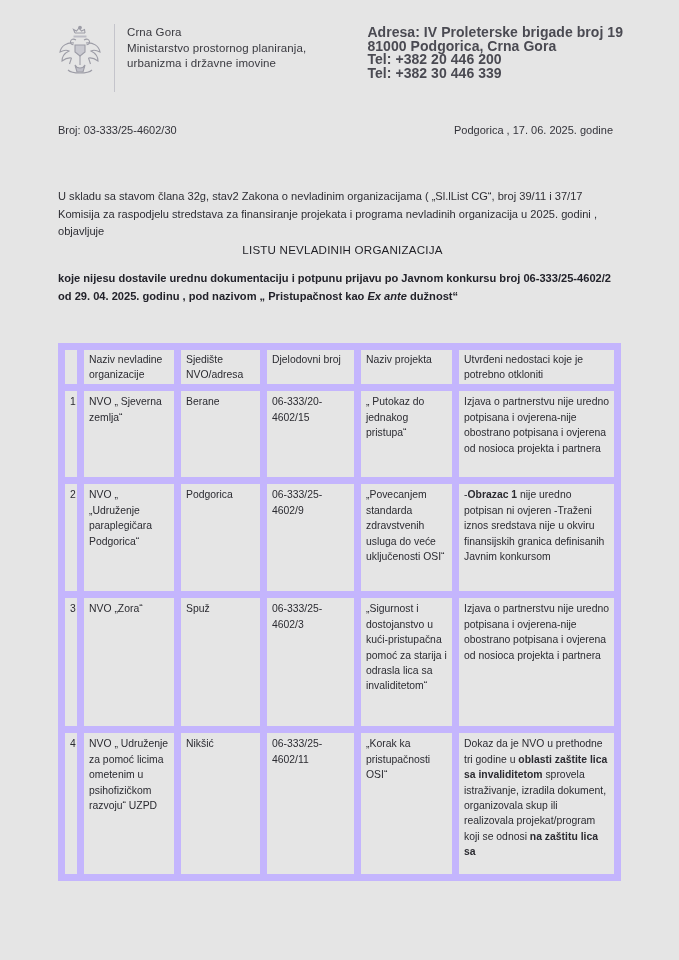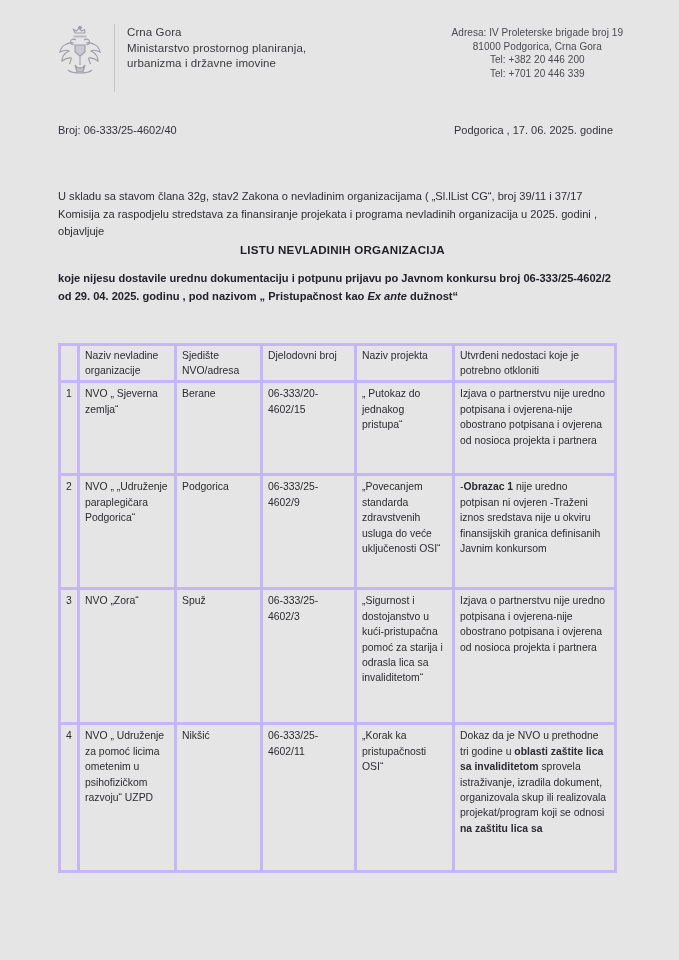--- a/index.html
+++ b/index.html
@@ -48,26 +48,27 @@
   }
   .ministry {
     font-size: 11.5px;
     line-height: 15.5px;
     color: #3a3a40;
     padding-top: 3px;
     letter-spacing: .1px;
   }
   .contact {
     margin-left: auto;
-    text-align: center;
-    font-size: 10px;
+    text-align: left;
+    font-size: 14px;
     line-height: 13.5px;
     color: #4a4a52;
     padding-top: 4px;
     letter-spacing: .05px;
+    font-weight: bold;
   }
 
   
   .refline {
     position: absolute;
     left: 58px;
     right: 58px;
     top: 124px;
     display: flex;
     font-size: 11px;
@@ -88,21 +89,21 @@
     line-height: 17.5px;
     color: #2e2e34;
   }
   .doctitle {
     position: absolute;
     left: 58px;
     right: 52px;
     top: 243px;
     text-align: center;
     font-size: 11.6px;
-    font-weight: bold;
+    font-weight: normal;
     letter-spacing: .2px;
     color: #1f1f25;
   }
   .subtitle {
     position: absolute;
     left: 58px;
     right: 52px;
     top: 270px;
     font-size: 11.1px;
     line-height: 17.5px;
@@ -120,21 +121,21 @@
   }
   table.reg {
     border-collapse: collapse;
     width: 100%;
     table-layout: fixed;
     font-size: 10.4px;
     color: #2b2b31;
   }
   table.reg th,
   table.reg td {
-    border: 3px solid #c4b5fd;
+    border: 7px solid #c4b5fd;
     vertical-align: top;
     padding: 3px 5px 3px 5px;
     line-height: 15.4px;
     font-weight: normal;
     text-align: left;
   }
   table.reg thead th {
     line-height: 15.2px;
     padding-top: 2px;
     padding-bottom: 2px;
@@ -197,26 +198,26 @@
     <div class="ministry">
       <div>Crna Gora</div>
       <div>Ministarstvo prostornog planiranja,</div>
       <div>urbanizma i državne imovine</div>
     </div>
 
     <div class="contact">
       <div>Adresa: IV Proleterske brigade broj 19</div>
       <div>81000 Podgorica, Crna Gora</div>
       <div>Tel: +382 20 446 200</div>
-      <div>Tel: +701 20 446 339</div>
+      <div>Tel: +382 30 446 339</div>
     </div>
   </div>
 
   <div class="refline">
-    <span>Broj: 06-333/25-4602/40</span>
+    <span>Broj: 03-333/25-4602/30</span>
     <span class="place">Podgorica , 17. 06. 2025. godine</span>
   </div>
 
   <div class="intro">U skladu sa stavom člana 32g, stav2  Zakona o nevladinim organizacijama ( „Sl.lList CG“, broj 39/11 i 37/17 Komisija za raspodjelu stredstava za finansiranje projekata i programa nevladinih organizacija u 2025. godini , objavljuje</div>
 
   <div class="doctitle">LISTU NEVLADINIH ORGANIZACIJA</div>
 
   <div class="subtitle"><span>koje nijesu dostavile urednu dokumentaciju i potpunu prijavu po Javnom konkursu broj 06-333/25-4602/2 od 29. 04. 2025. godinu , pod nazivom „ Pristupačnost kao </span><i>Ex ante</i><span> dužnost“</span></div>
 
   <div class="tbl-wrap">

